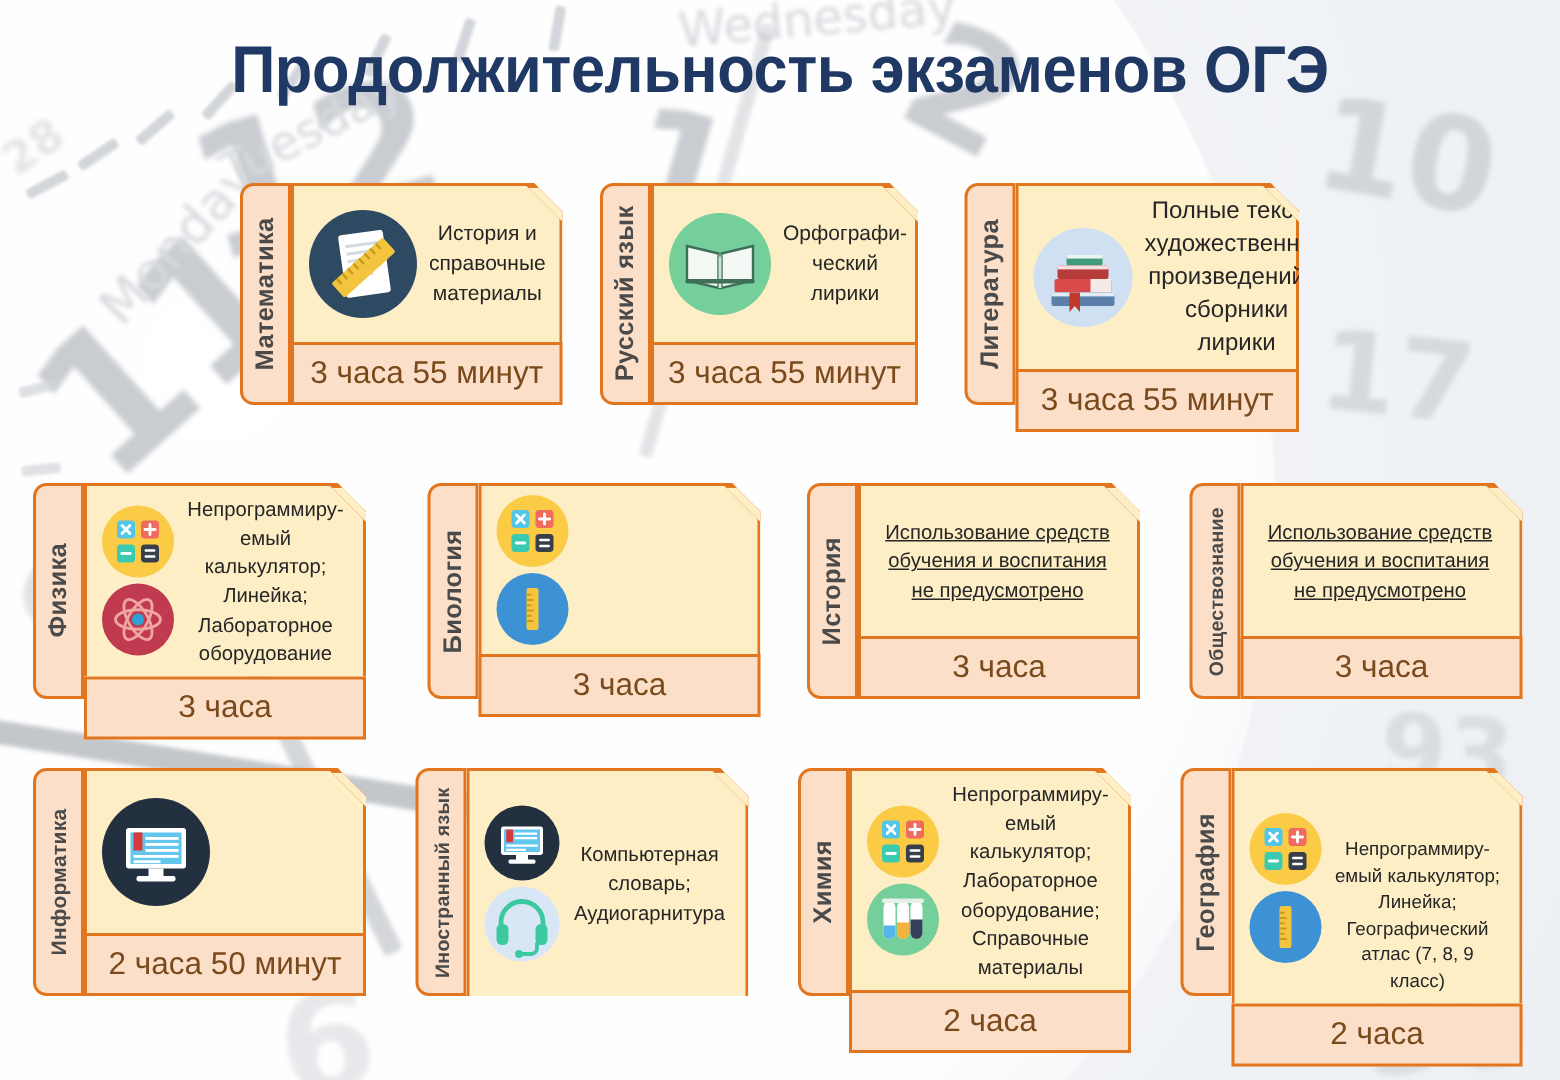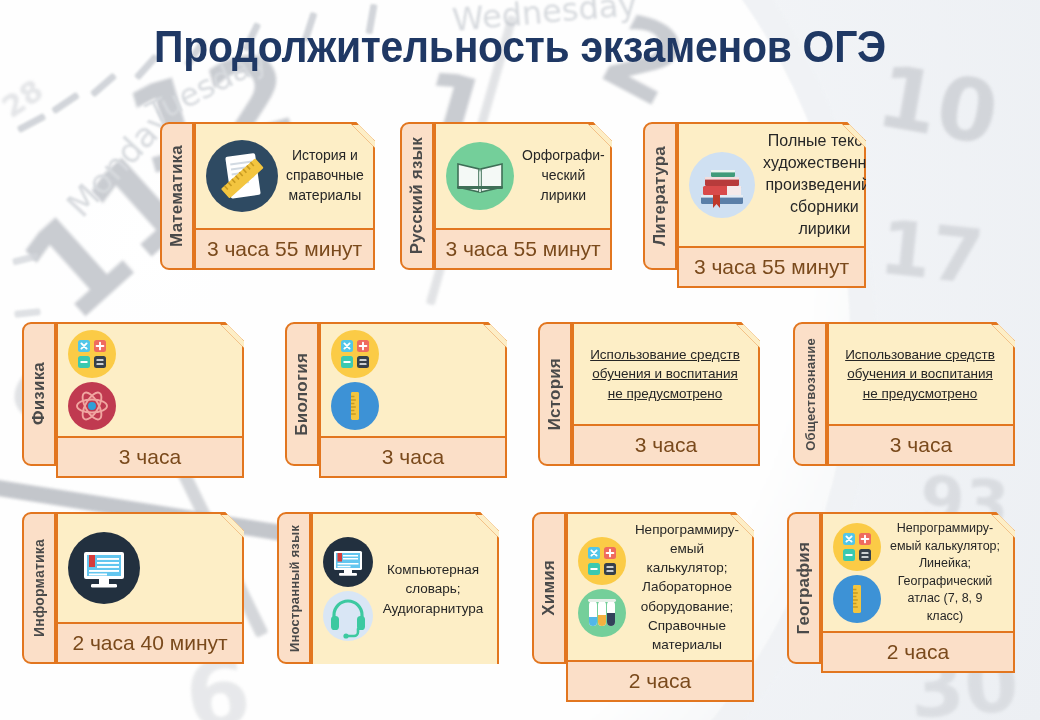--- a/index.html
+++ b/index.html
@@ -121,21 +121,21 @@
   }
 
   
   .circ{border-radius:50%;position:relative;flex:0 0 auto;
         display:flex;align-items:center;justify-content:center;overflow:hidden;}
   .circ svg{display:block;}
 
   
   .r1 .ptext{font-size:14px;}
   .lit .ptext{font-size:16px;line-height:1.38;}
-  .geo .ptext{font-size:12.5px;line-height:1.4;}
+  .geo .ptext{font-size:12.5px;line-height:1.4;margin-top:38px;}
 </style>
 </head>
 <body>
 
 <div id="bg">
   <div class="wash"></div>
   <div class="clockface"></div>
 
   <div class="num" style="left:22px;top:170px;font-size:128px;transform:rotate(-42deg);">11</div>
   <div class="num" style="left:128px;top:54px;font-size:120px;transform:rotate(-16deg);">12</div>
@@ -286,20 +286,21 @@
             <svg width="48" height="48" viewBox="0 0 48 48">
               <g fill="none" stroke="#f0a6a0" stroke-width="1.9">
                 <ellipse cx="24" cy="24" rx="15" ry="6.5"></ellipse>
                 <ellipse cx="24" cy="24" rx="15" ry="6.5" transform="rotate(60 24 24)"></ellipse>
                 <ellipse cx="24" cy="24" rx="15" ry="6.5" transform="rotate(120 24 24)"></ellipse>
               </g>
               <circle cx="24" cy="24" r="4" fill="#2f9fd6"></circle>
             </svg>
           </div>
         </div>
+        <div class="ptext">Непрограммиру-емый калькулятор; Линейка; Лабораторное оборудование</div>
       </div>
       <div class="duration">3 часа</div>
     </div>
   </div>
 
   <div class="card" style="left:285px;top:322px;width:222px;height:144px;">
     <div class="tab">
       <span>Биология</span>
     </div>
     <div class="body">
@@ -382,21 +383,21 @@
                 <rect x="29" y="34" width="22" height="1.9"></rect>
                 <rect x="21" y="38" width="30" height="1.9"></rect>
                 <rect x="21" y="41.5" width="18" height="1.9"></rect>
               </g>
               <rect x="31" y="47" width="10" height="6" fill="#ffffff"></rect>
               <rect x="23" y="52" width="26" height="3.6" rx="1.4" fill="#ffffff"></rect>
             </svg>
           </div>
         </div>
       </div>
-      <div class="duration">2 часа 40 минут</div>
+      <div class="duration">2 часа 50 минут</div>
     </div>
   </div>
 
   <div class="card" style="left:277px;top:512px;width:222px;height:152px;">
     <div class="tab xsmall">
       <span>Иностранный язык</span>
     </div>
     <div class="body">
       <div class="panel">
         <div class="cut"></div>

